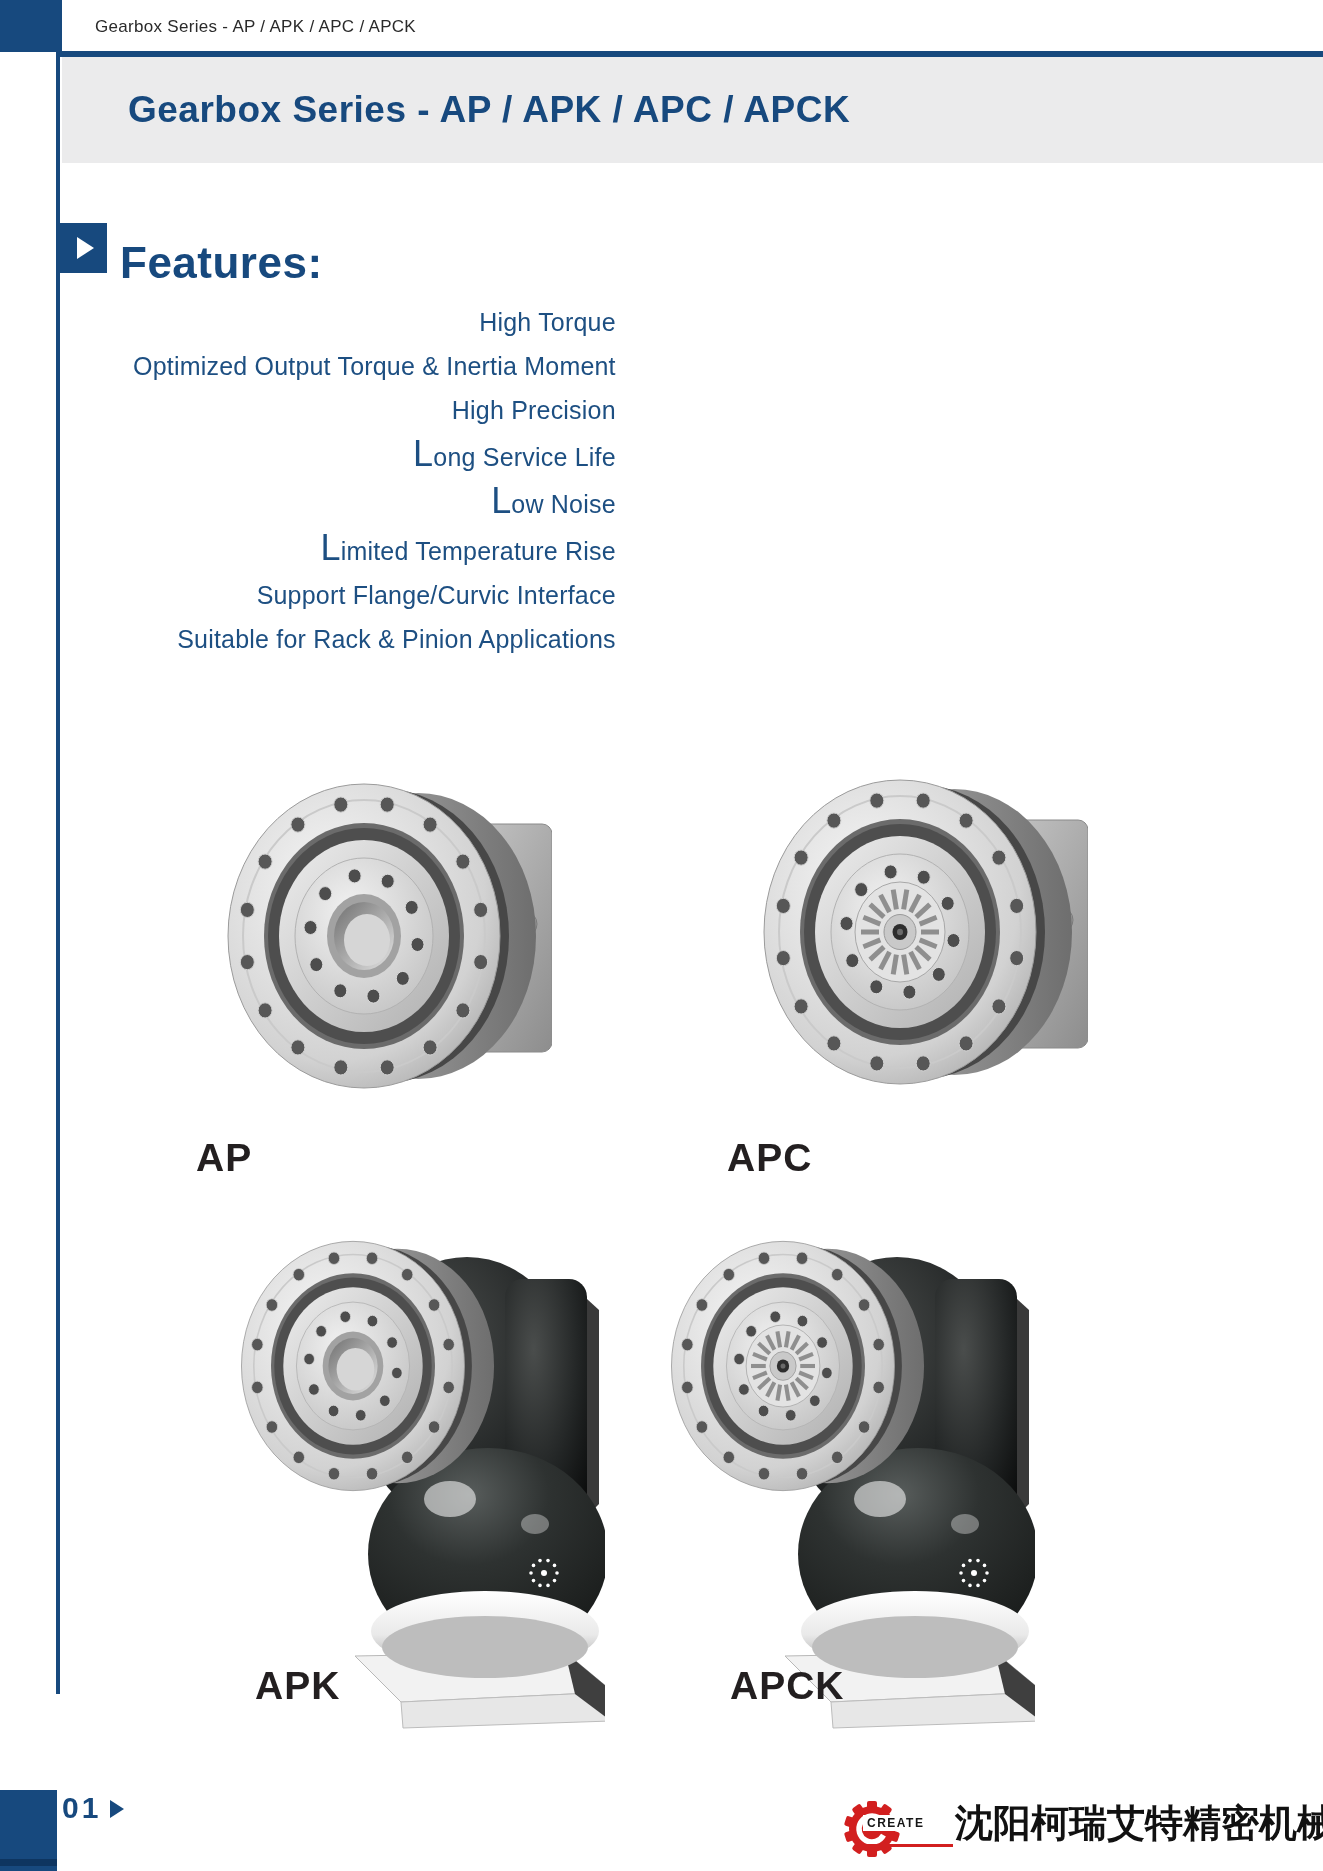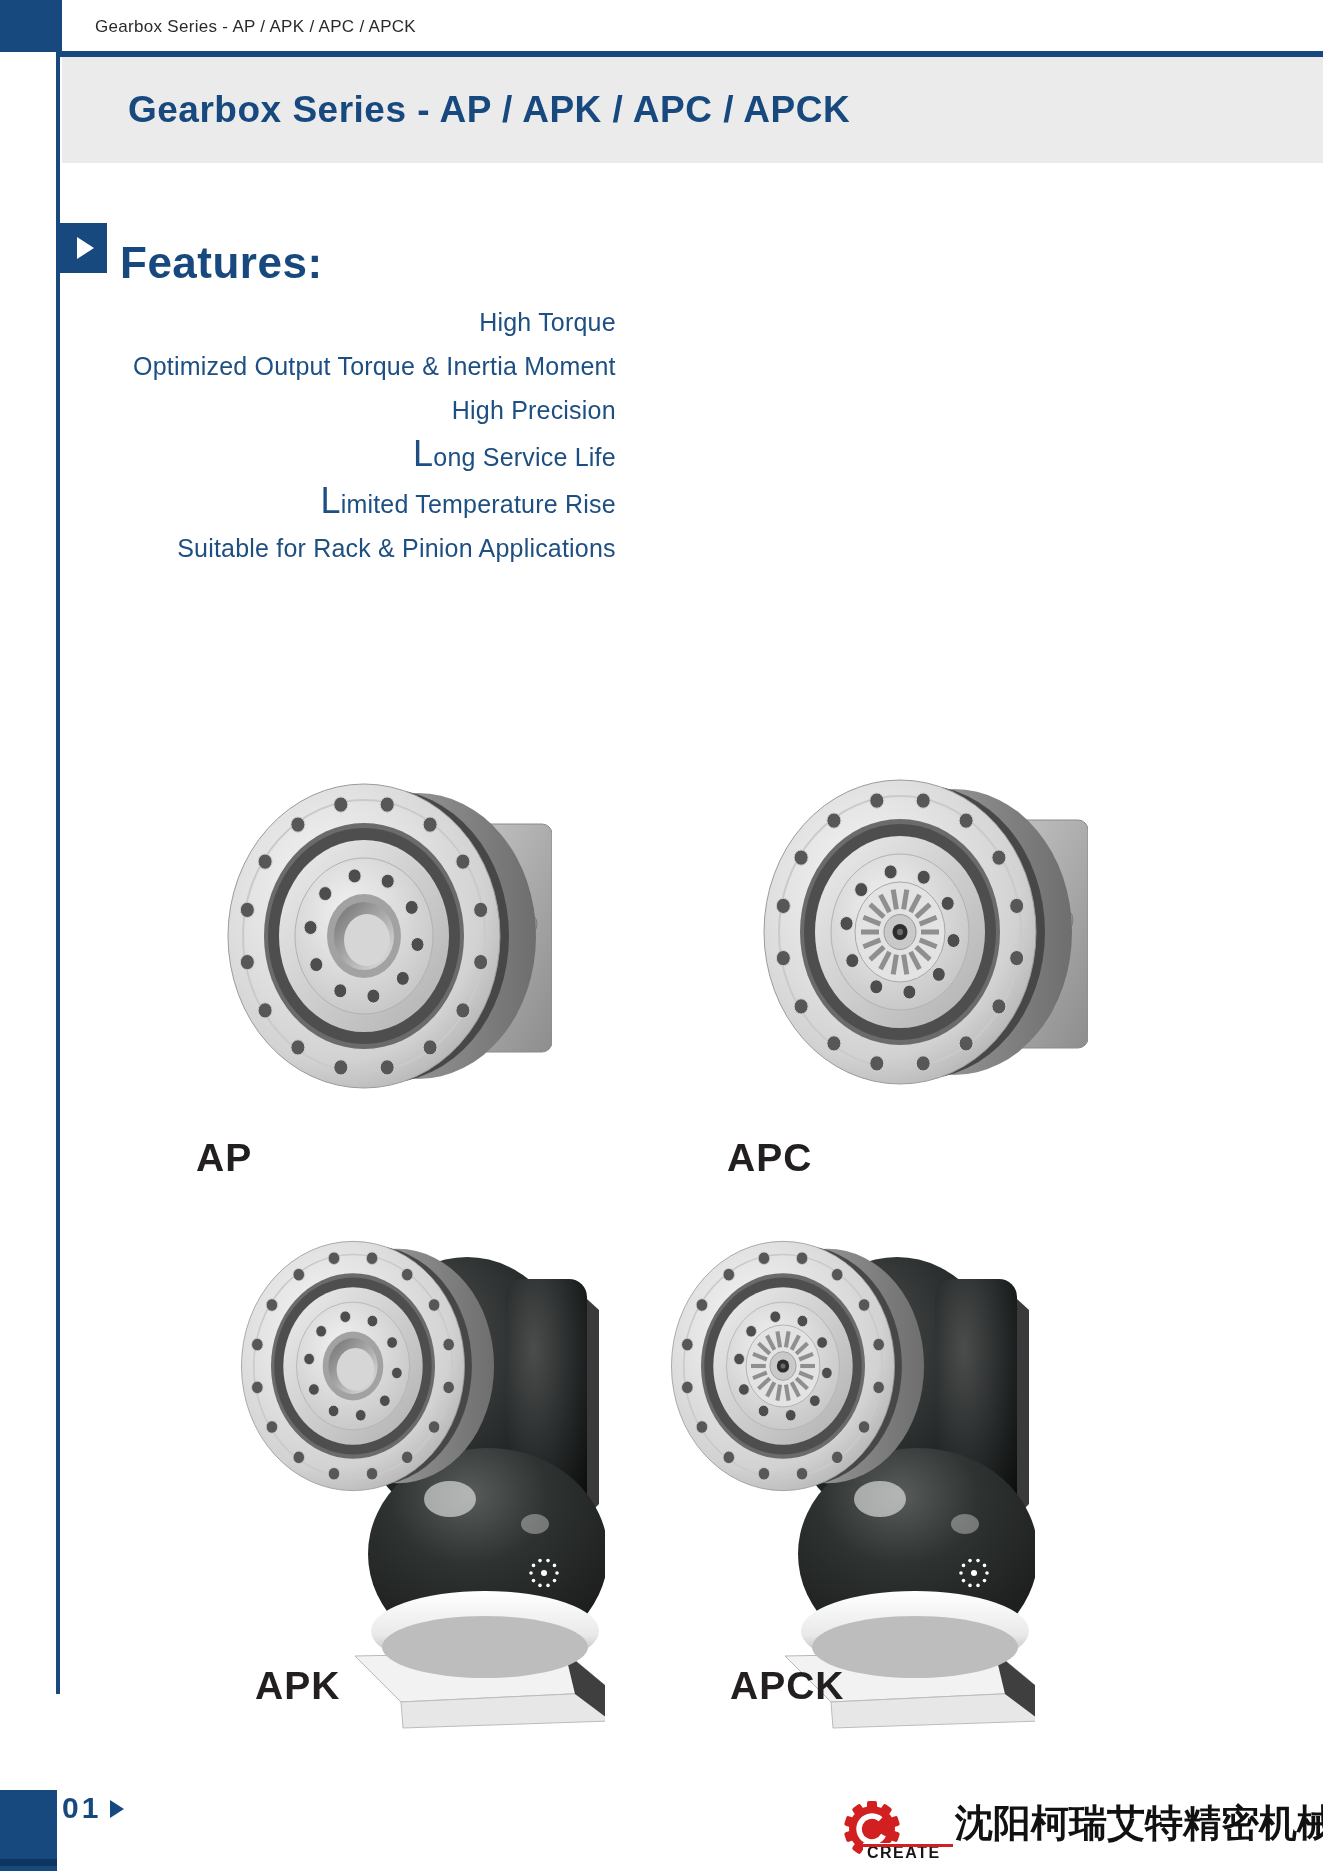--- a/index.html
+++ b/index.html
@@ -39,21 +39,21 @@
   .lbl-apc{left:727px;top:1136px;}
   .lbl-apk{left:217px;top:1664px;margin-left:38px;}
   .lbl-apck{left:730px;top:1664px;}
   
   .footer-block{position:absolute;left:0;top:1790px;width:57px;height:81px;background:var(--navy);}
   .footer-block .dark-strip{position:absolute;left:0;bottom:5px;width:100%;height:7px;background:#0e3560;}
   .page-num{position:absolute;left:62px;top:1791px;font-size:30px;font-weight:bold;color:var(--navy);letter-spacing:3px;}
   .page-arrow{position:absolute;left:110px;top:1800px;width:0;height:0;border-left:14px solid var(--navy);border-top:9px solid transparent;border-bottom:9px solid transparent;}
   .logo{position:absolute;left:843px;top:1798px;height:62px;display:flex;align-items:center;}
   .logo-gear{position:absolute;left:0;top:2px;}
-  .logo-create{position:absolute;left:20px;top:17px;font-size:16px;font-weight:800;color:#161616;letter-spacing:1.5px;background:#ffffff;padding:1px 4px;margin-top:28px;}
+  .logo-create{position:absolute;left:20px;top:17px;font-size:12px;font-weight:800;color:#161616;letter-spacing:1.5px;background:#ffffff;padding:1px 4px;}
   .logo-underline{position:absolute;left:15px;top:46px;width:95px;height:3px;background:var(--red);}
   .logo-cn{position:absolute;left:112px;top:0;font-size:38px;font-weight:bold;color:#111111;white-space:nowrap;font-family:"DejaVu Sans", sans-serif;}
 </style>
 </head>
 <body>
 
 <div class="corner-square"></div>
 <div class="breadcrumb">Gearbox Series - AP / APK / APC / APCK</div>
 <div class="top-rule"></div>
 <div class="v-rule"></div>
@@ -63,21 +63,23 @@
 
 <div class="feat-square">
   <div class="feat-tri"></div>
 </div>
 <div class="feat-heading">Features:</div>
 <ul class="feat-list" id="feat-list">
     <li>High Torque</li>
     <li>Optimized Output Torque &amp; Inertia Moment</li>
     <li>High Precision</li>
     <li><span class="bigcap">L</span>ong Service Life</li>
+    <li><span class="bigcap">L</span>ow Noise</li>
     <li><span class="bigcap">L</span>imited Temperature Rise</li>
+    <li>Support Flange/Curvic Interface</li>
     <li>Suitable for Rack &amp; Pinion Applications</li>
   </ul>
 
 <div class="figure fig-ap"><svg width="340" height="345" viewBox="0 0 340 345">
       <defs>
     <linearGradient id="g0plate" x1="0" y1="0" x2="1" y2="1">
       <stop offset="0" stop-color="#cdcdcd"></stop>
           <stop offset="1" stop-color="#8d8d8d"></stop>
         </linearGradient>
     <linearGradient id="g0barrel" x1="0" y1="0" x2="1" y2="0">

